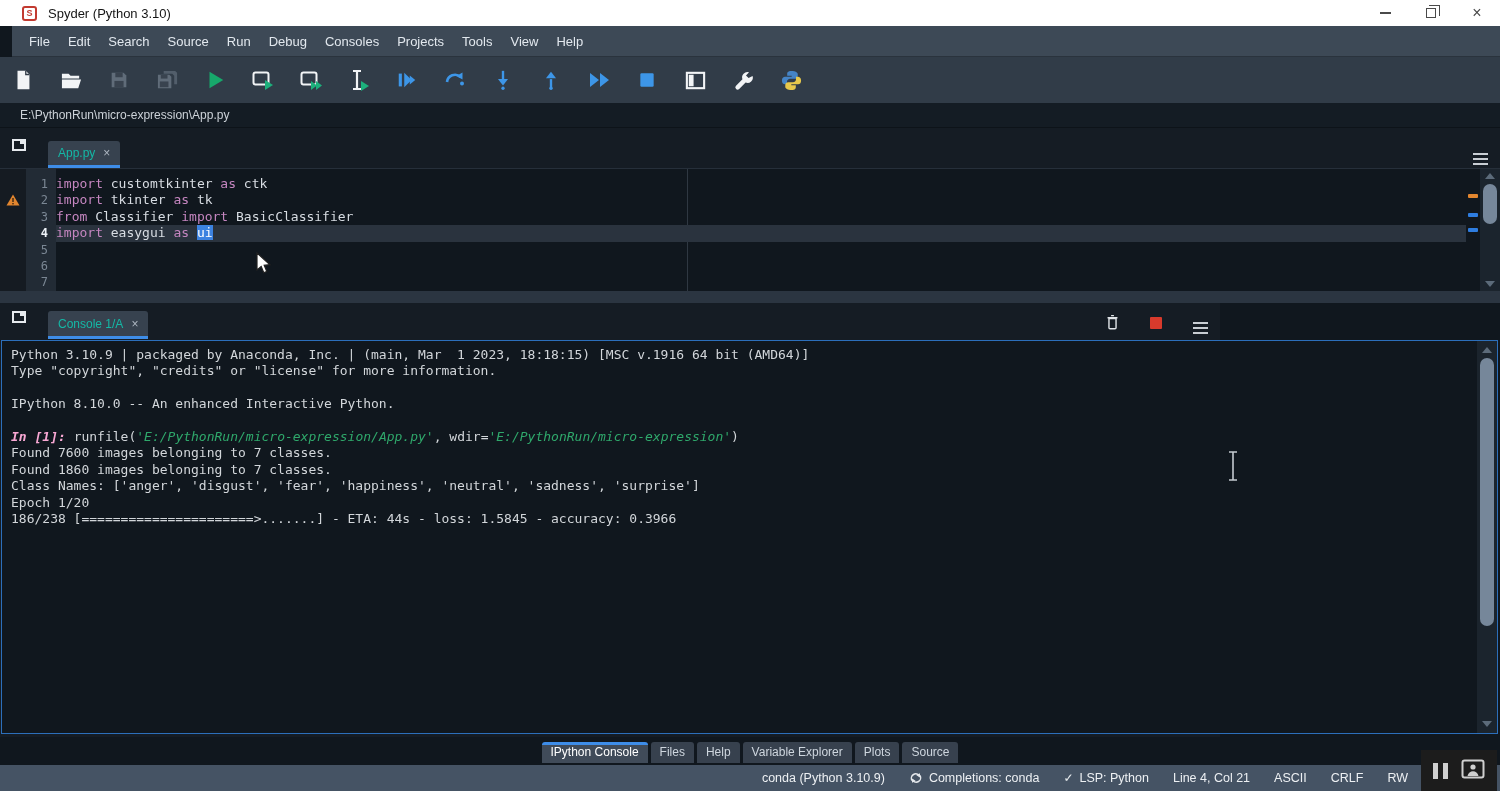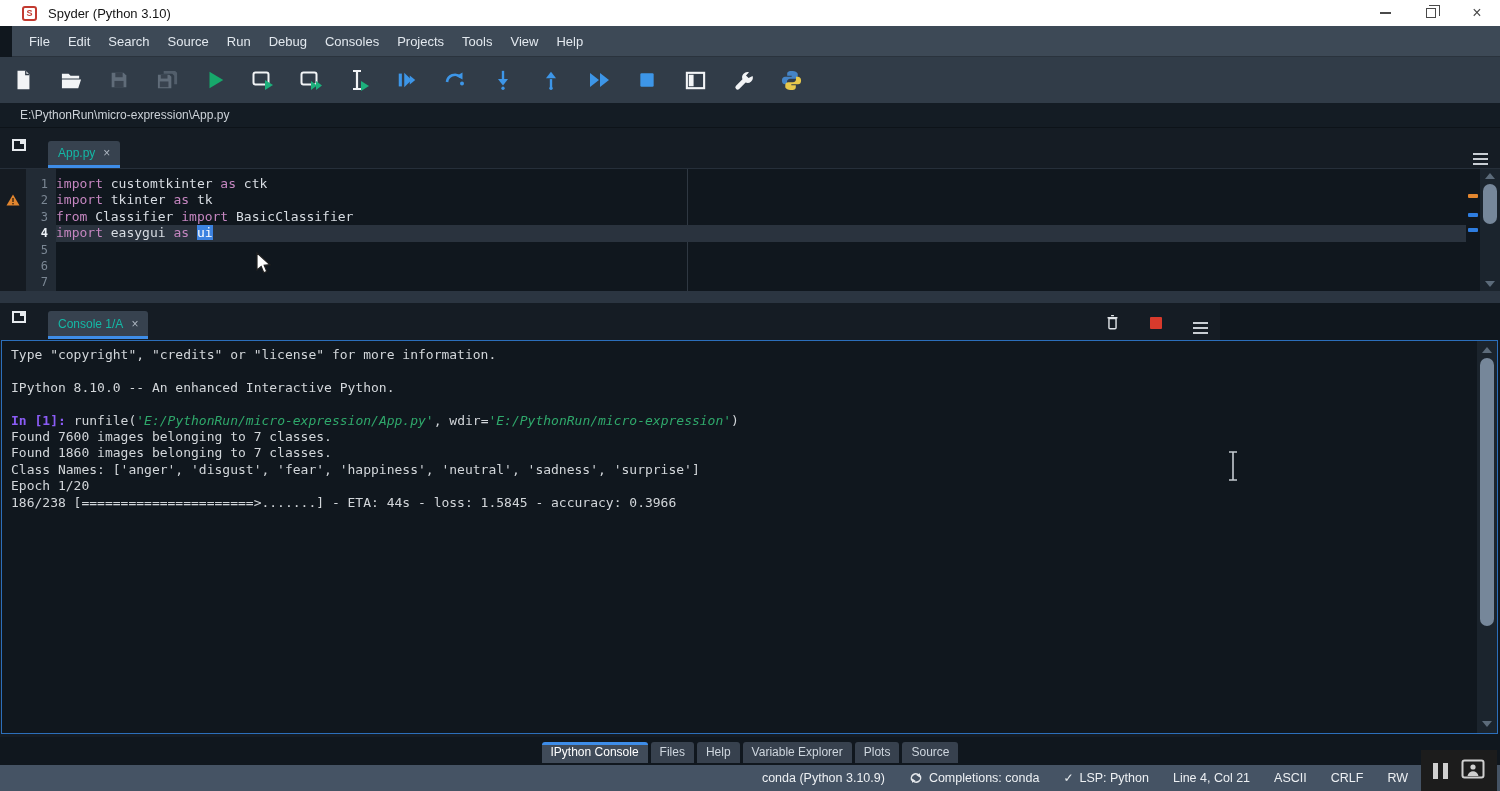--- a/index.html
+++ b/index.html
@@ -80,21 +80,21 @@
   .splitter { position:absolute; left:0; top:291px; width:1500px; height:12px; background:#2b3541; }
 
   
   .console-pane { position:absolute; left:0; top:303px; width:1220px; height:434px; background:#151c24; }
   .console-body { position:absolute; left:1px; top:37px; width:1497px; height:394px; background:#10171e;
                   border:1px solid #2c6fbb; display:flex; }
   .console-text { flex:1; padding:6px 0 0 9px; font-family:"DejaVu Sans Mono", monospace; font-size:13px;
                   line-height:16.4px; }
   .c-line { height:16.4px; white-space:pre; }
   .c-out { color:#d2d6da; }
-  .c-prompt { color:#8b5cf6; font-weight:bold; }
+  .c-prompt { color:#f9a8d4; font-weight:bold;font-style:italic; }
   .c-str { color:#2fa86b; font-style:italic; }
 
   
   .panel-tabs { position:absolute; left:0; top:737px; width:1500px; height:28px; background:#10171e;
                 display:flex; align-items:flex-end; justify-content:center; gap:3px; padding-bottom:2px; }
   .ptab { background:#37414e; color:#ced6de; font-size:12px; padding:3px 9px 4px; border-radius:3px 3px 0 0; }
   .ptab.active { background:#404b59; color:#ffffff; border-top:3px solid #3e8de8; padding-top:0; }
 
   
   .statusbar { position:absolute; left:0; top:765px; width:1500px; height:26px; background:#455364;
@@ -346,20 +346,21 @@
       </div>
     <div class="pane-btn" style="right:52px; top:8px;">
       <div style="width:12px;height:12px;background:#d83a2c;border-radius:1px"></div>
       </div>
     <div class="pane-btn" style="right:8px; top:8px;">
       <div class="bars-icon" style="margin-top:0"></div>
       </div>
 
     <div class="console-body">
       <div class="console-text">
+          <div class="c-line"><span class="c-out">Python 3.10.9 | packaged by Anaconda, Inc. | (main, Mar  1 2023, 18:18:15) [MSC v.1916 64 bit (AMD64)]</span></div>
           <div class="c-line"><span class="c-out">Type "copyright", "credits" or "license" for more information.</span></div>
           <div class="c-line"></div>
           <div class="c-line"><span class="c-out">IPython 8.10.0 -- An enhanced Interactive Python.</span></div>
           <div class="c-line"></div>
           <div class="c-line"><span class="c-prompt">In [1]: </span><span class="c-out">runfile(</span><span class="c-str">'E:/PythonRun/micro-expression/App.py'</span><span class="c-out">, wdir=</span><span class="c-str">'E:/PythonRun/micro-expression'</span><span class="c-out">)</span></div>
           <div class="c-line"><span class="c-out">Found 7600 images belonging to 7 classes.</span></div>
           <div class="c-line"><span class="c-out">Found 1860 images belonging to 7 classes.</span></div>
           <div class="c-line"><span class="c-out">Class Names: ['anger', 'disgust', 'fear', 'happiness', 'neutral', 'sadness', 'surprise']</span></div>
           <div class="c-line"><span class="c-out">Epoch 1/20</span></div>
           <div class="c-line"><span class="c-out">186/238 [======================&gt;.......] - ETA: 44s - loss: 1.5845 - accuracy: 0.3966</span></div>

